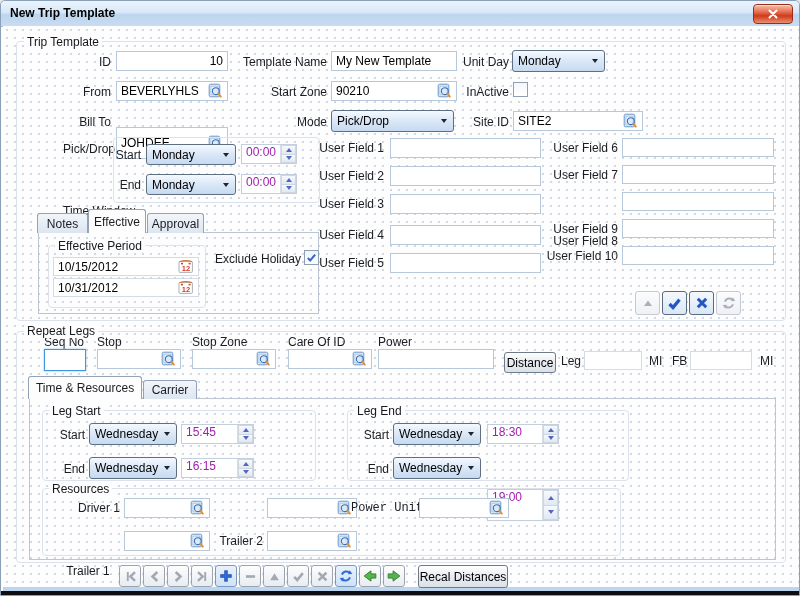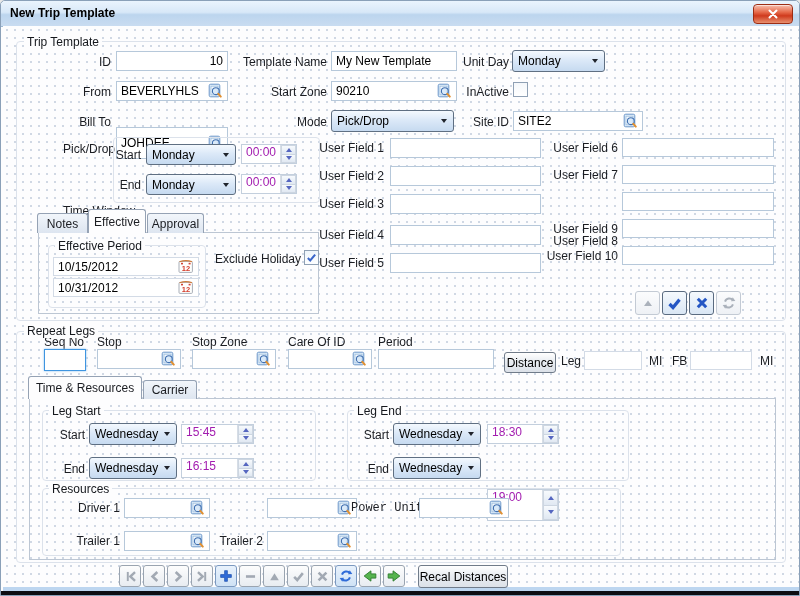--- a/index.html
+++ b/index.html
@@ -297,21 +297,21 @@
       </span>
   </div>
 
   <div class="group" style="left:15px;top:330px;width:768px;height:230px;"></div>
   <div class="gcap" style="left:23px;top:323px;">Repeat Legs</div>
 
   <div class="lbl" style="left:43px;top:334px;">Seq No</div>
   <div class="lbl" style="left:96px;top:334px;">Stop</div>
   <div class="lbl" style="left:191px;top:334px;">Stop Zone</div>
   <div class="lbl" style="left:287px;top:334px;">Care Of ID</div>
-  <div class="lbl" style="left:377px;top:334px;">Period</div>
+  <div class="lbl" style="left:377px;top:334px;">Power</div>
 
   <div class="tb focus" style="left:43px;top:348px;width:42px;height:22px;">
       <span class="val"></span>
     </div>
   <div class="tb" style="left:96px;top:348px;width:84px;height:20px;">
     <span class="val"></span>
     <span class="lookup">
       <svg width="15" height="16" viewBox="0 0 15 16">
           <rect x="1.2" y="1.2" width="10.6" height="12.6" rx="1.5" fill="#dfecf9" stroke="#6a96c8"></rect>
           <rect x="3" y="3.2" width="7" height="8.6" fill="#f6fafe" stroke="#9dbede" stroke-width=".8"></rect>
@@ -453,21 +453,21 @@
     <span class="val"></span>
     <span class="lookup">
         <svg width="15" height="16" viewBox="0 0 15 16">
           <rect x="1.2" y="1.2" width="10.6" height="12.6" rx="1.5" fill="#dfecf9" stroke="#6a96c8"></rect>
           <rect x="3" y="3.2" width="7" height="8.6" fill="#f6fafe" stroke="#9dbede" stroke-width=".8"></rect>
           <circle cx="7.8" cy="8.2" r="3.4" fill="#cfe3f6" fill-opacity=".7" stroke="#3f6fb0" stroke-width="1.1"></circle>
           <path d="M10.3 10.8 12.8 13.6" stroke="#e2902f" stroke-width="2" stroke-linecap="round"></path>
         </svg>
       </span>
   </div>
-  <div class="lbl r" style="left:55px;top:533px;width:64px;z-index:3;">Trailer 1</div>
+  <div class="lbl r" style="left:55px;top:563px;width:64px;z-index:3;text-align:center;">Trailer 1</div>
   <div class="tb" style="left:123px;top:530px;width:86px;height:20px;z-index:3;">
     <span class="val"></span>
     <span class="lookup">
         <svg width="15" height="16" viewBox="0 0 15 16">
           <rect x="1.2" y="1.2" width="10.6" height="12.6" rx="1.5" fill="#dfecf9" stroke="#6a96c8"></rect>
           <rect x="3" y="3.2" width="7" height="8.6" fill="#f6fafe" stroke="#9dbede" stroke-width=".8"></rect>
           <circle cx="7.8" cy="8.2" r="3.4" fill="#cfe3f6" fill-opacity=".7" stroke="#3f6fb0" stroke-width="1.1"></circle>
           <path d="M10.3 10.8 12.8 13.6" stroke="#e2902f" stroke-width="2" stroke-linecap="round"></path>
         </svg>
       </span>

